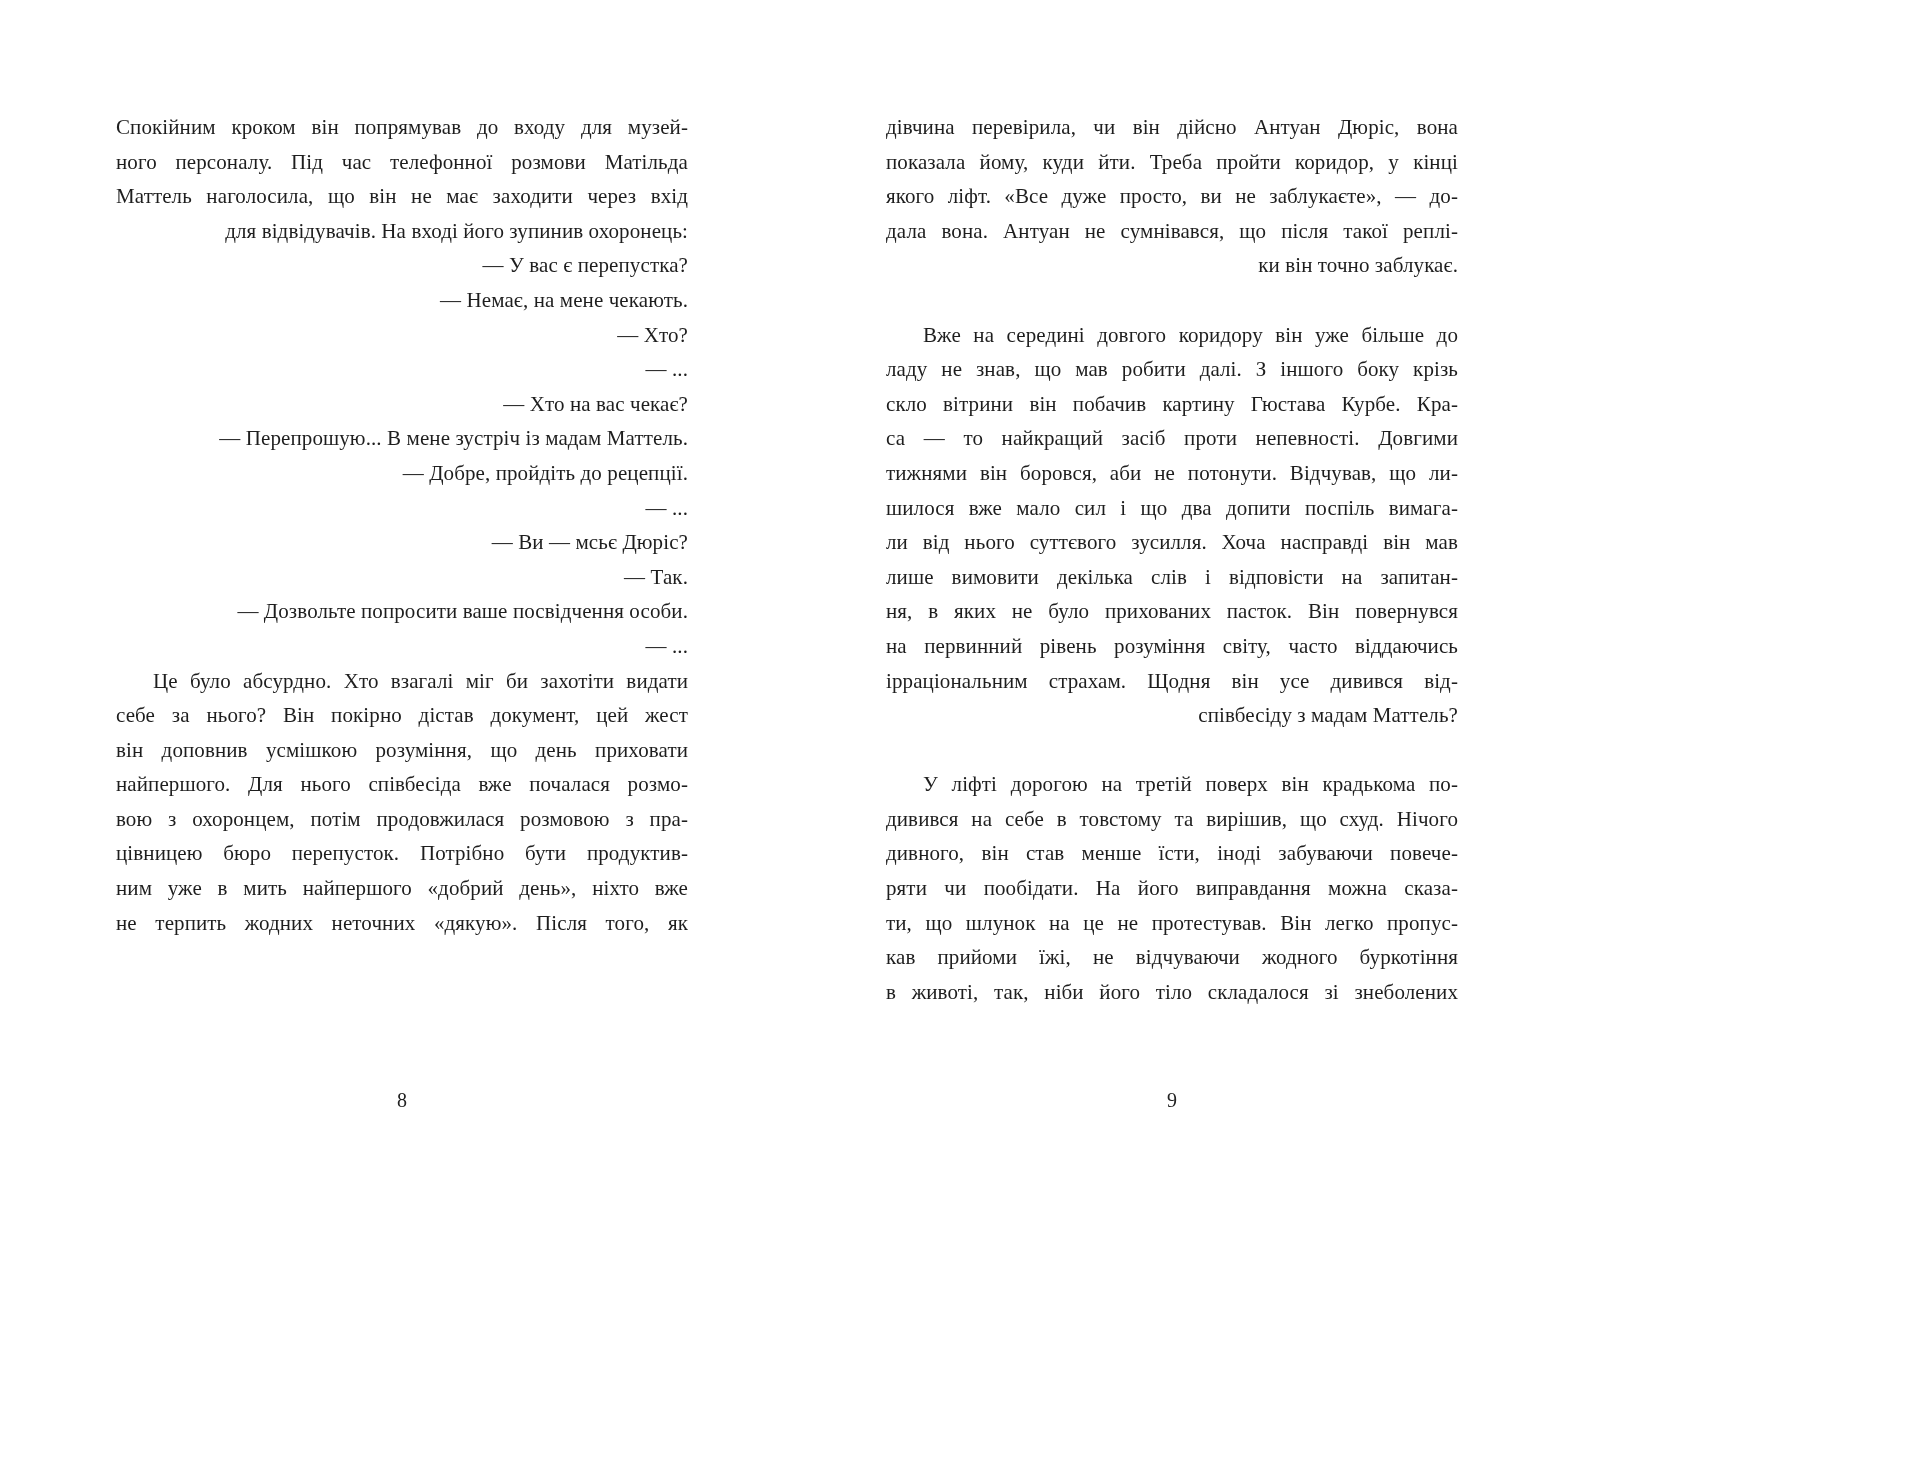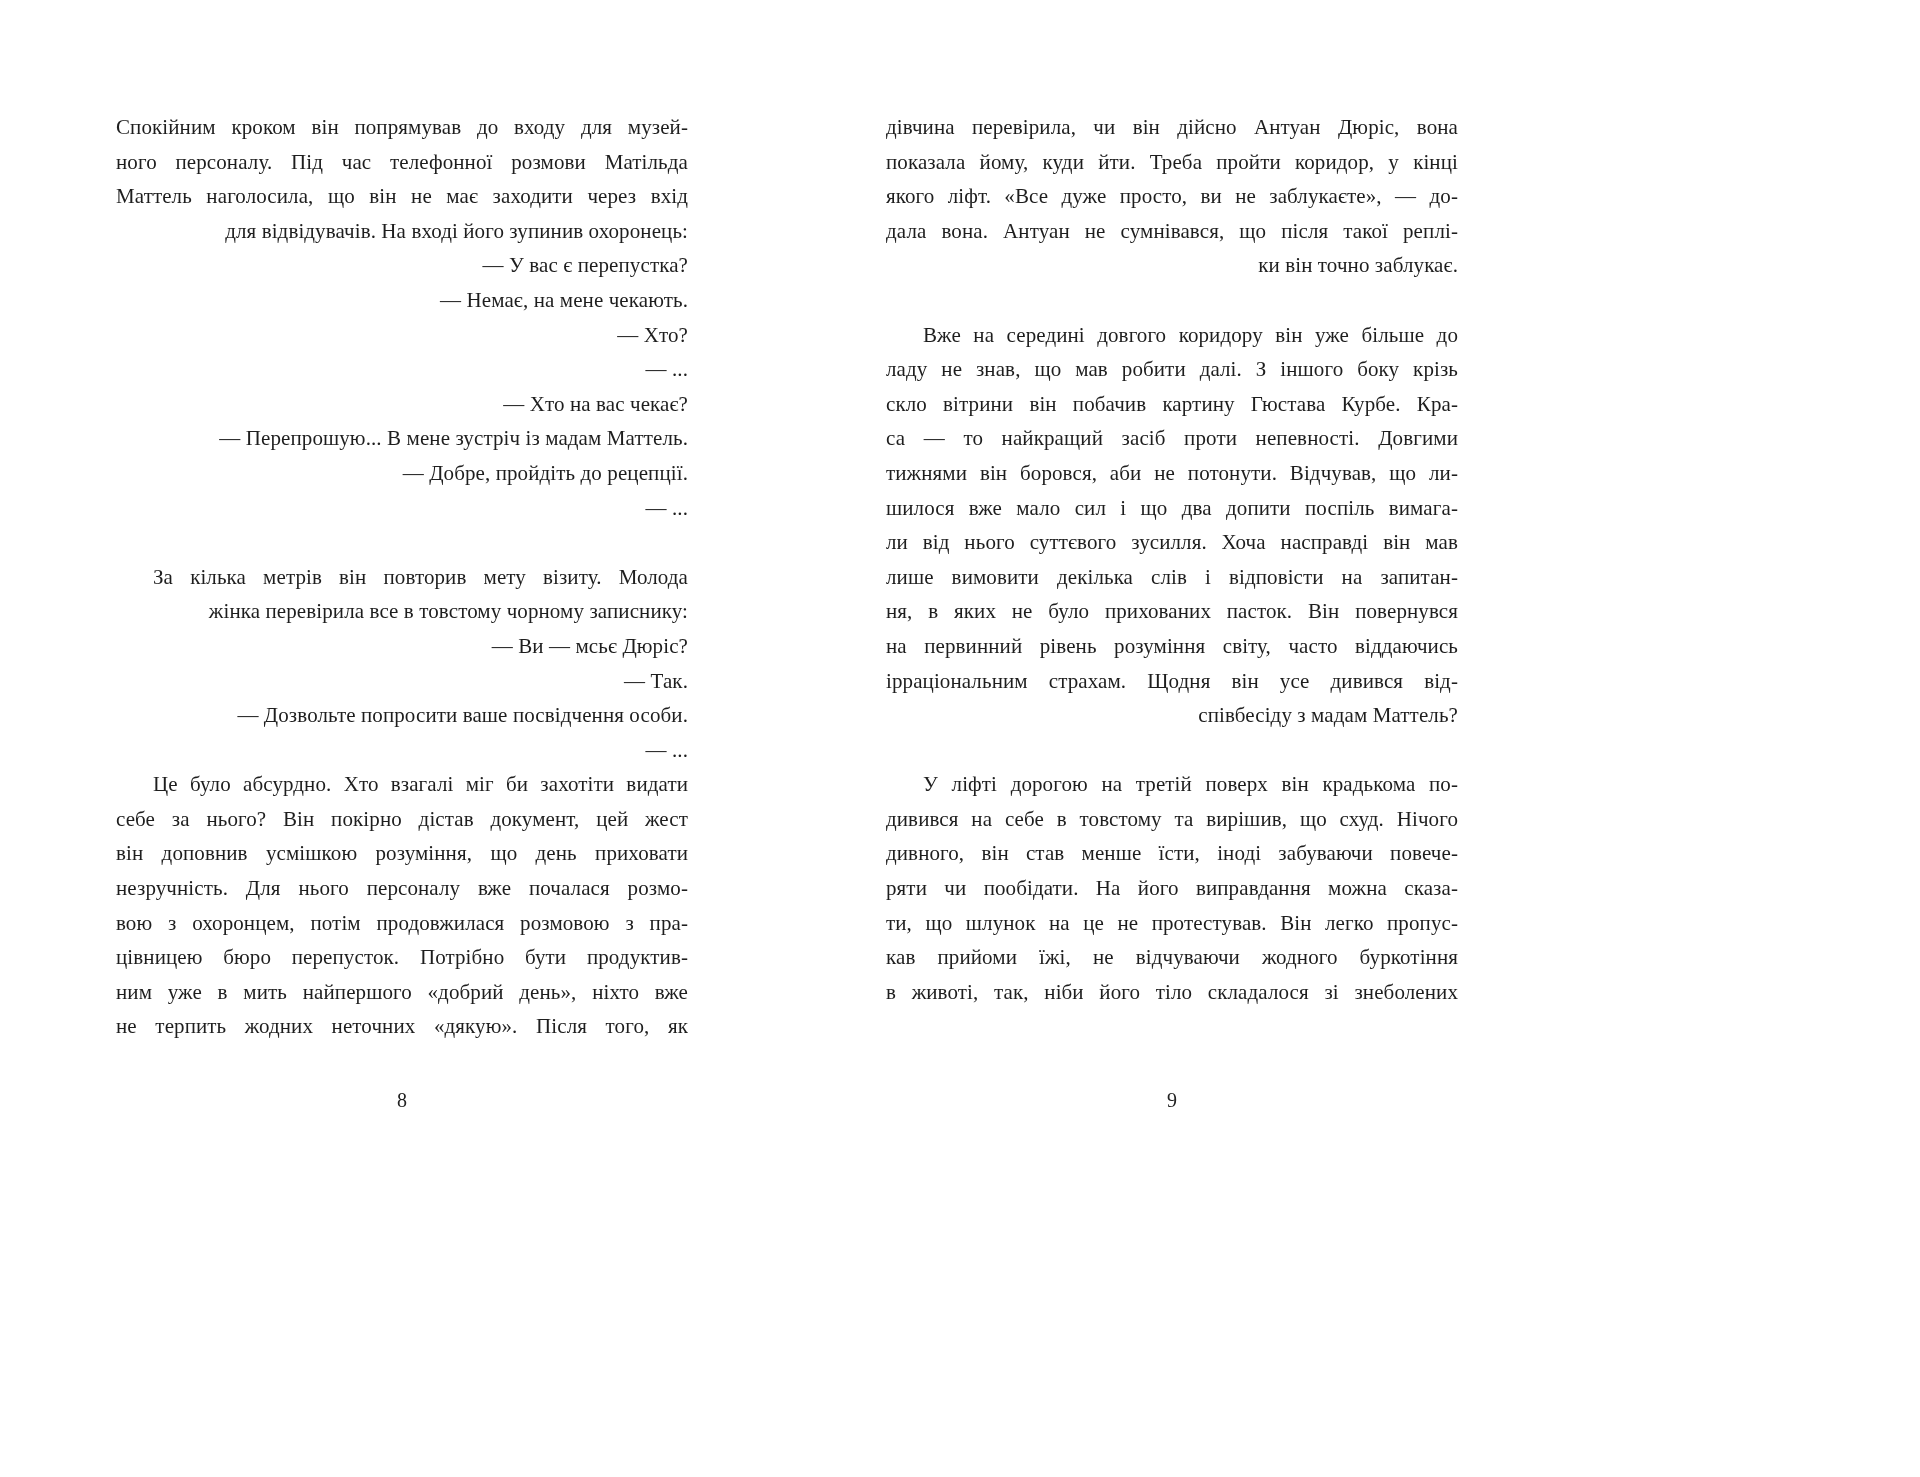--- a/index.html
+++ b/index.html
@@ -94,41 +94,37 @@
         </div>
         <div class="block">
           <div class="line ind">— Перепрошую... В мене зустріч із мадам Маттель.</div>
         </div>
         <div class="block">
           <div class="line ind">— Добре, пройдіть до рецепції.</div>
         </div>
         <div class="block">
           <div class="line ind">— ...</div>
         </div>
-        <div class="block gap">
-          <div class="line just ind">За кілька метрів він повторив мету візиту. Молода</div>
-          <div class="line">жінка перевірила все в товстому чорному записнику:</div>
-        </div>
         <div class="block">
           <div class="line ind">— Ви — мсьє Дюріс?</div>
         </div>
         <div class="block">
           <div class="line ind">— Так.</div>
         </div>
         <div class="block">
           <div class="line ind">— Дозвольте попросити ваше посвідчення особи.</div>
         </div>
         <div class="block">
           <div class="line ind">— ...</div>
         </div>
         <div class="block">
           <div class="line just ind">Це було абсурдно. Хто взагалі міг би захотіти видати</div>
           <div class="line just">себе за нього? Він покірно дістав документ, цей жест</div>
           <div class="line just">він доповнив усмішкою розуміння, що день приховати</div>
-          <div class="line just">незручність. Для нього персоналу вже почалася розмо-</div>
+          <div class="line just">найпершого. Для нього співбесіда вже почалася розмо-</div>
           <div class="line just">вою з охоронцем, потім продовжилася розмовою з пра-</div>
           <div class="line just">цівницею бюро перепусток. Потрібно бути продуктив-</div>
           <div class="line just">ним уже в мить найпершого «добрий день», ніхто вже</div>
           <div class="line just">не терпить жодних неточних «дякую». Після того, як</div>
         </div>
       </div>
     <div class="pagenum">8</div>
   </section>
 
   <section class="page right">

